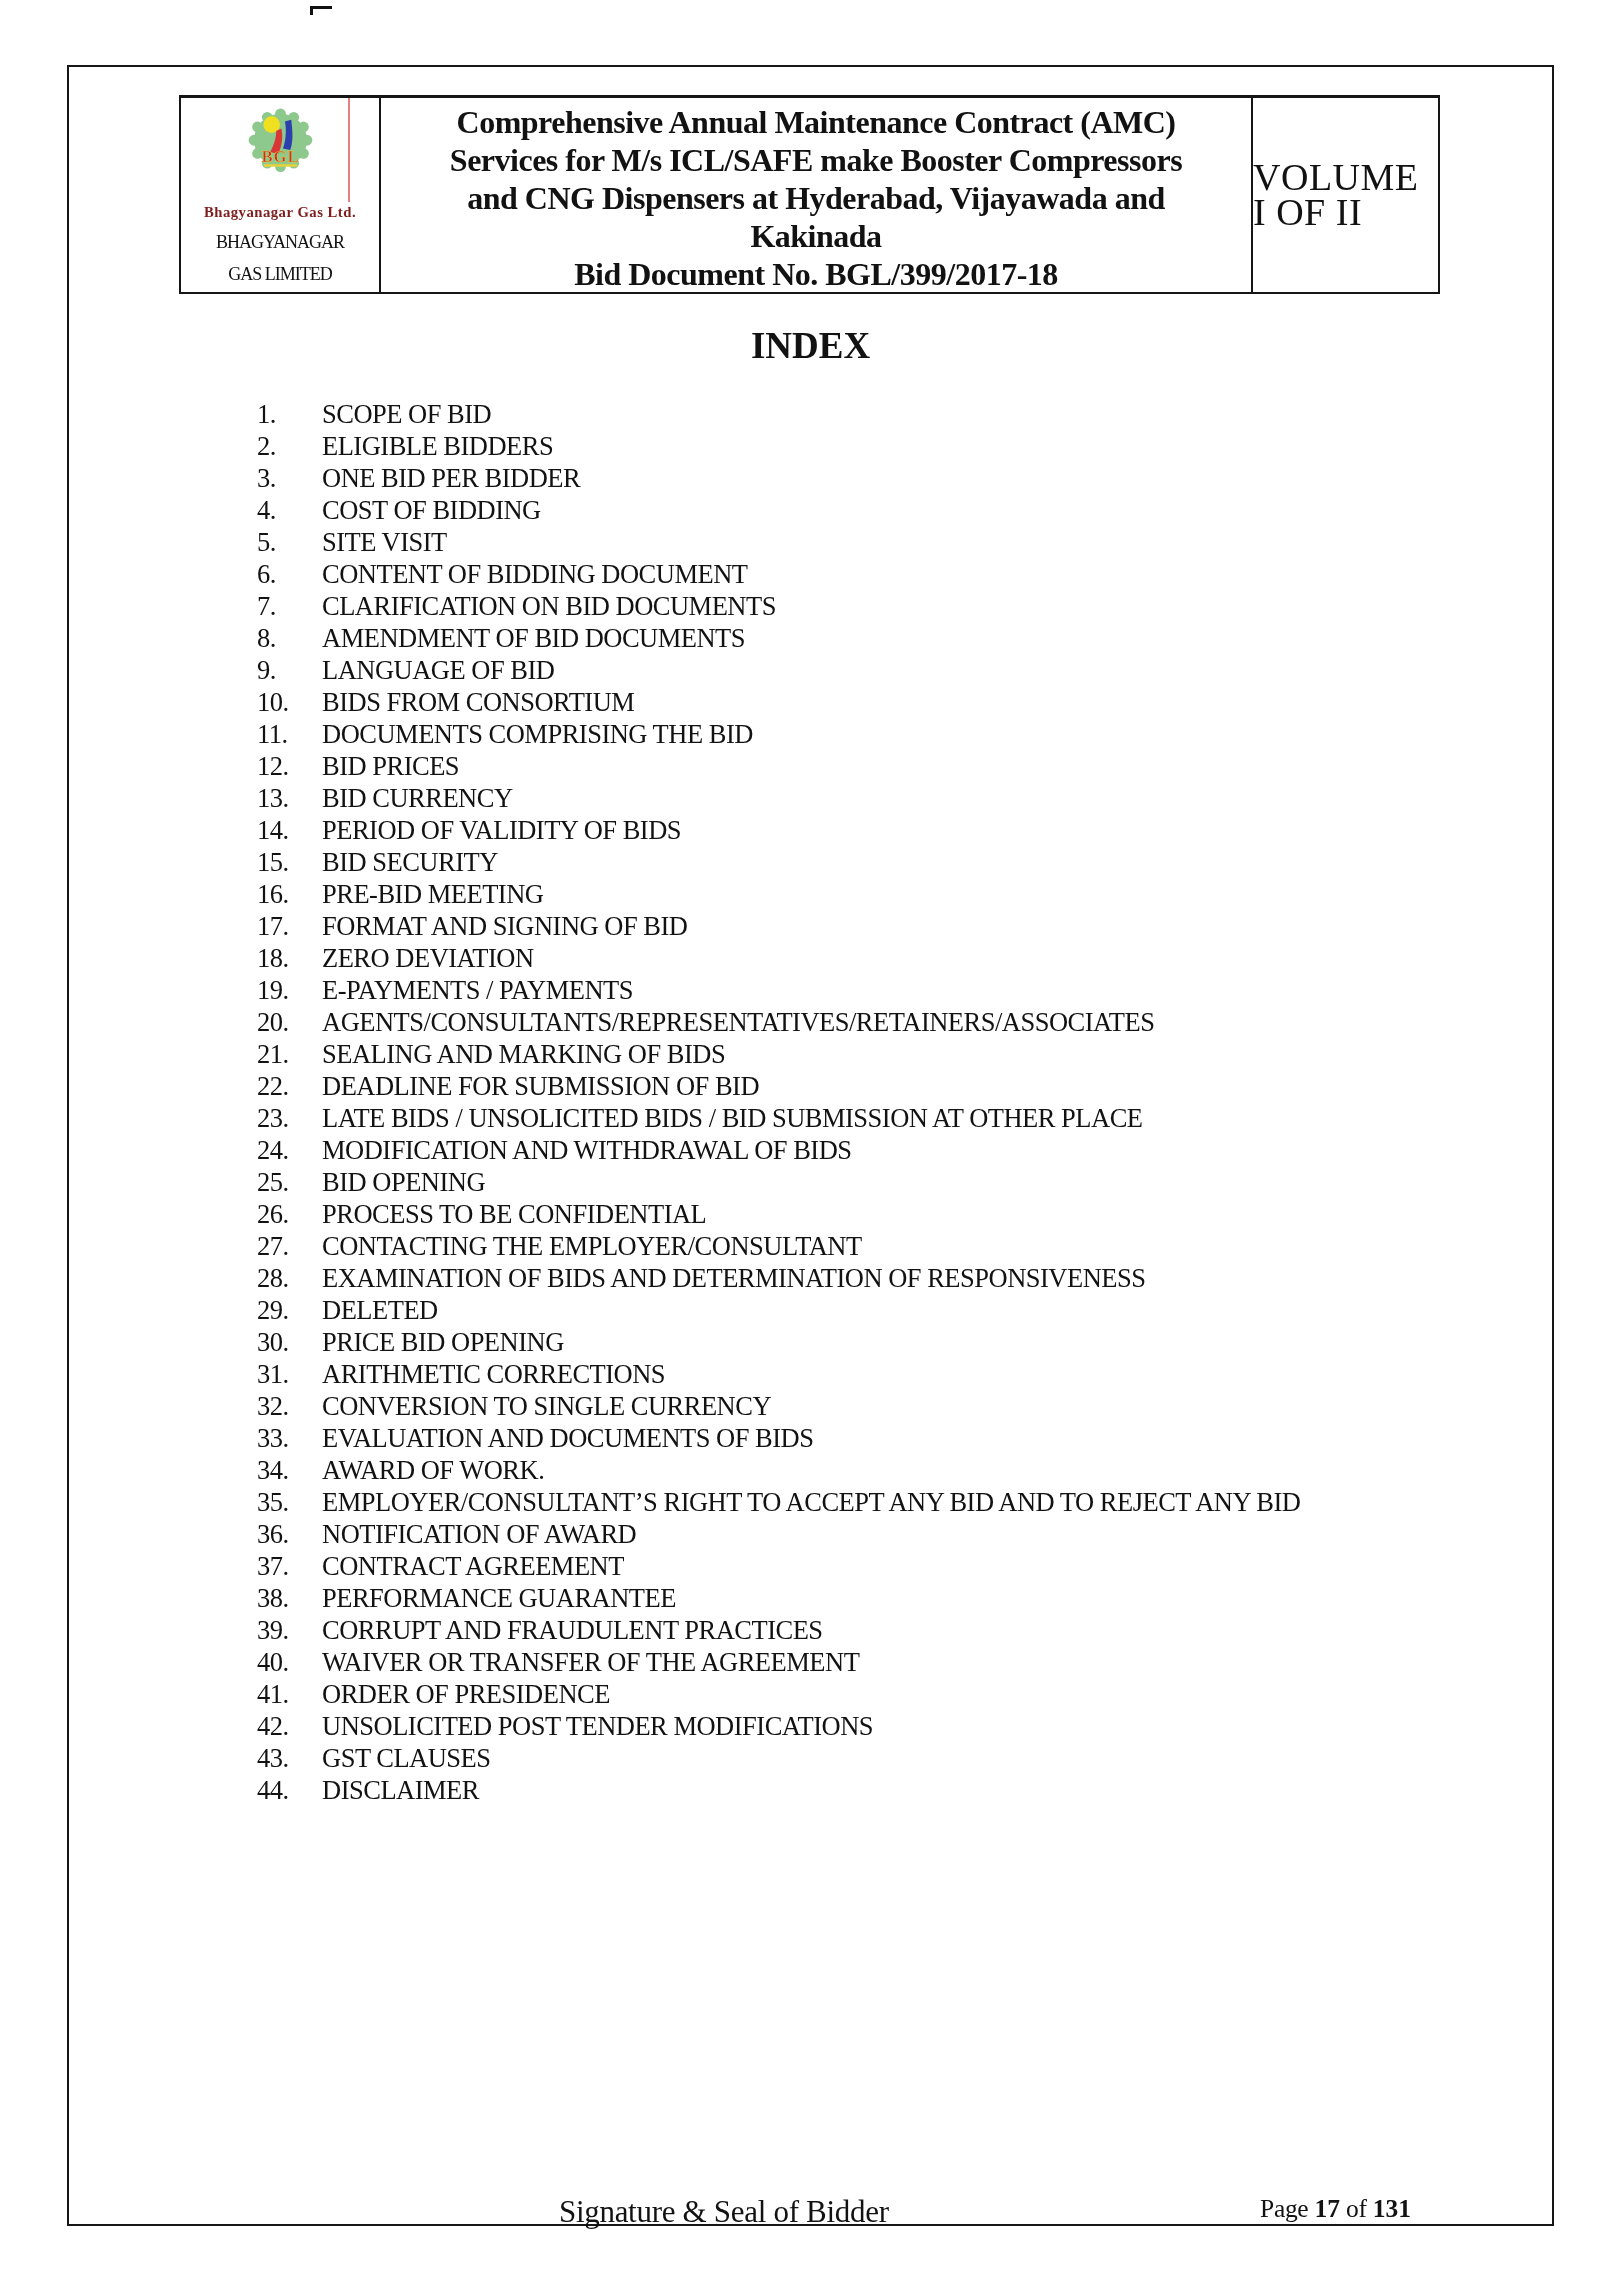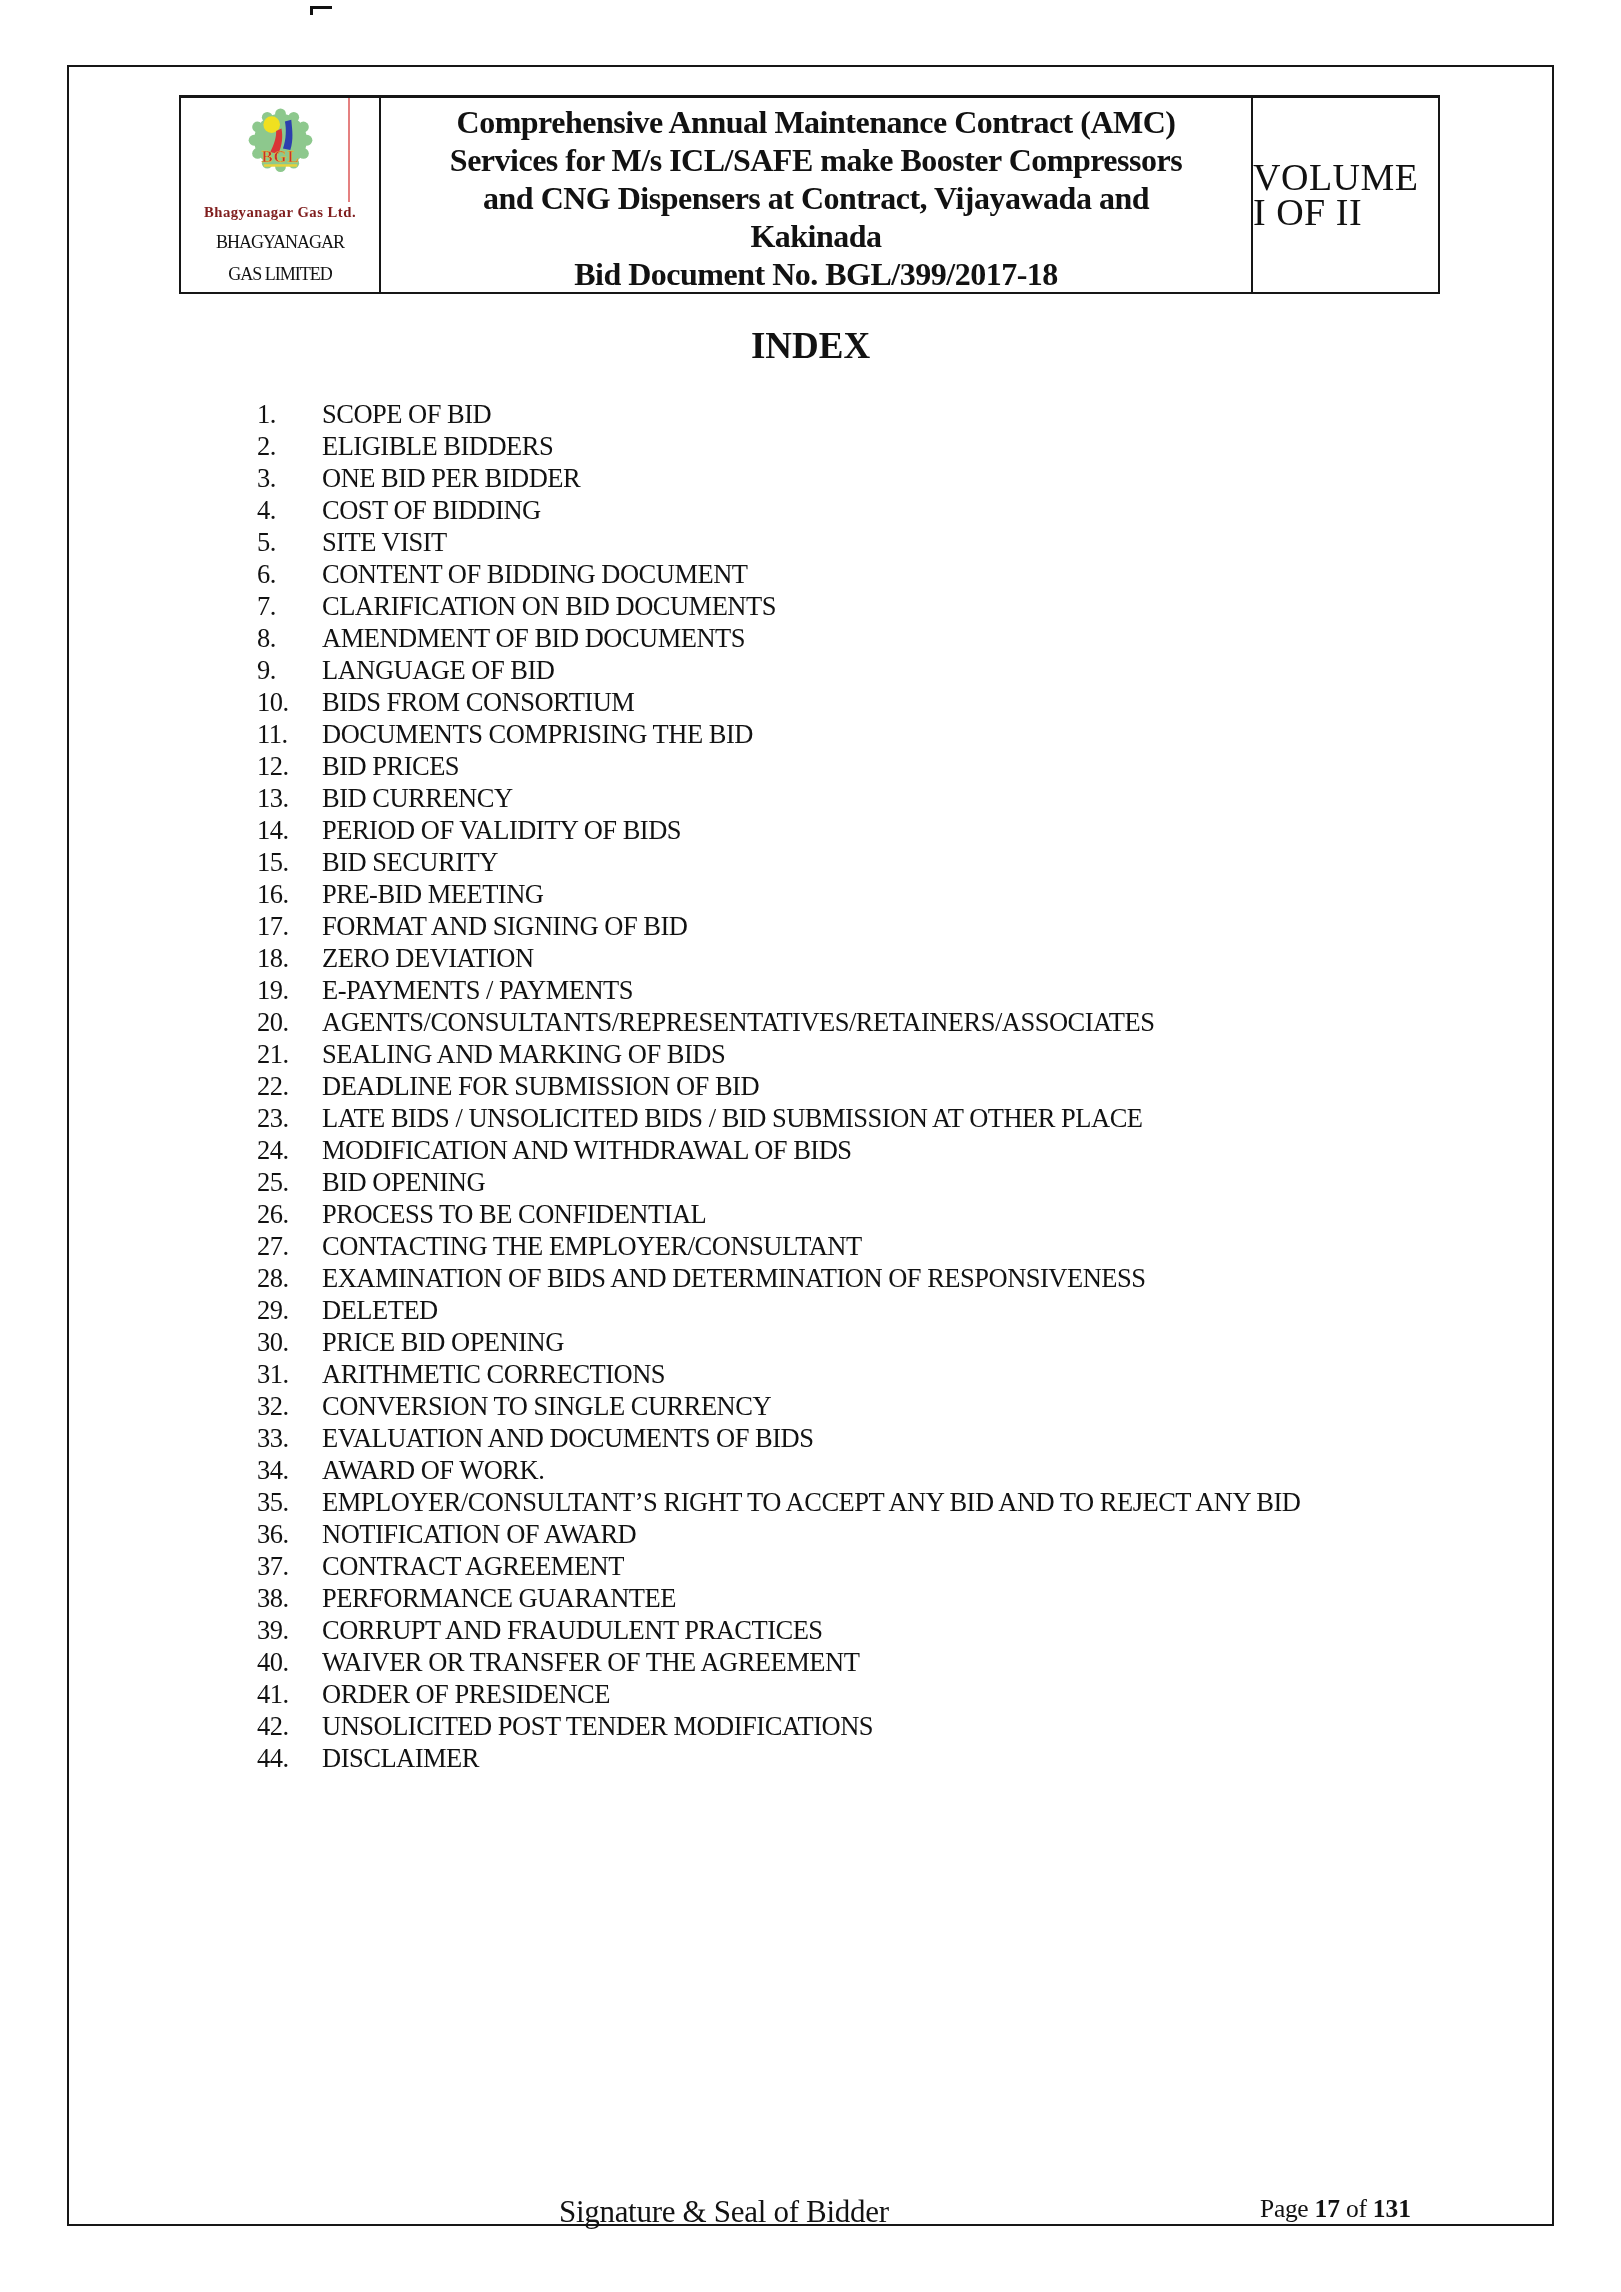--- a/index.html
+++ b/index.html
@@ -109,21 +109,21 @@
     <div class="company-name">
       <div>BHAGYANAGAR</div>
       <div>GAS LIMITED</div>
     </div>
     <div class="scan-redline"></div>
   </div>
 
   <div class="cell cell-title">
     <div>Comprehensive Annual Maintenance Contract (AMC)</div>
     <div>Services for M/s ICL/SAFE make Booster Compressors</div>
-    <div>and CNG Dispensers at Contract, Vijayawada and</div>
+    <div>and CNG Dispensers at Hyderabad, Vijayawada and</div>
     <div>Kakinada</div>
     <div>Bid Document No. BGL/399/2017-18</div>
   </div>
 
   <div class="cell cell-volume">
     <div>VOLUME</div>
     <div>I OF II</div>
   </div>
 
 </div>
@@ -334,20 +334,24 @@
   <li class="index-row">
     <span class="index-num">41.</span>
     <span class="index-label">ORDER OF PRESIDENCE</span>
   </li>
 
   <li class="index-row">
     <span class="index-num">42.</span>
     <span class="index-label">UNSOLICITED POST TENDER MODIFICATIONS</span>
   </li>
 
+  <li class="index-row">
+    <span class="index-num">43.</span>
+    <span class="index-label">GST CLAUSES</span>
+  </li>
 
   <li class="index-row">
     <span class="index-num">44.</span>
     <span class="index-label">DISCLAIMER</span>
   </li>
 </ol>
 
 <div class="footer-sig">Signature &amp; Seal of Bidder</div>
 
 <div class="footer-page">

